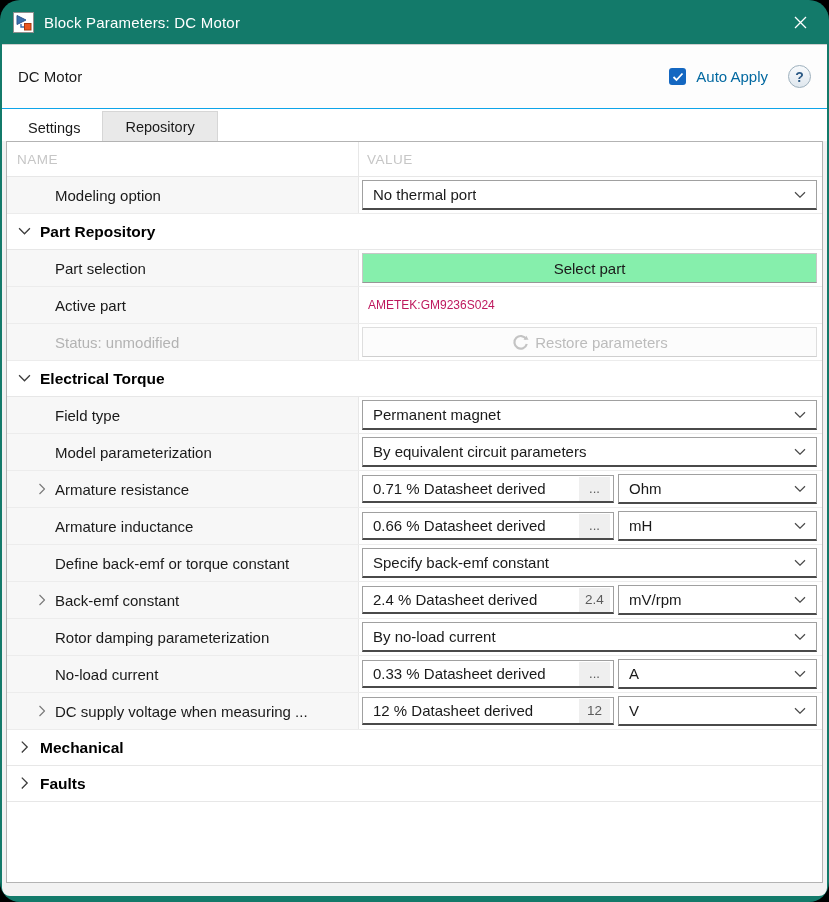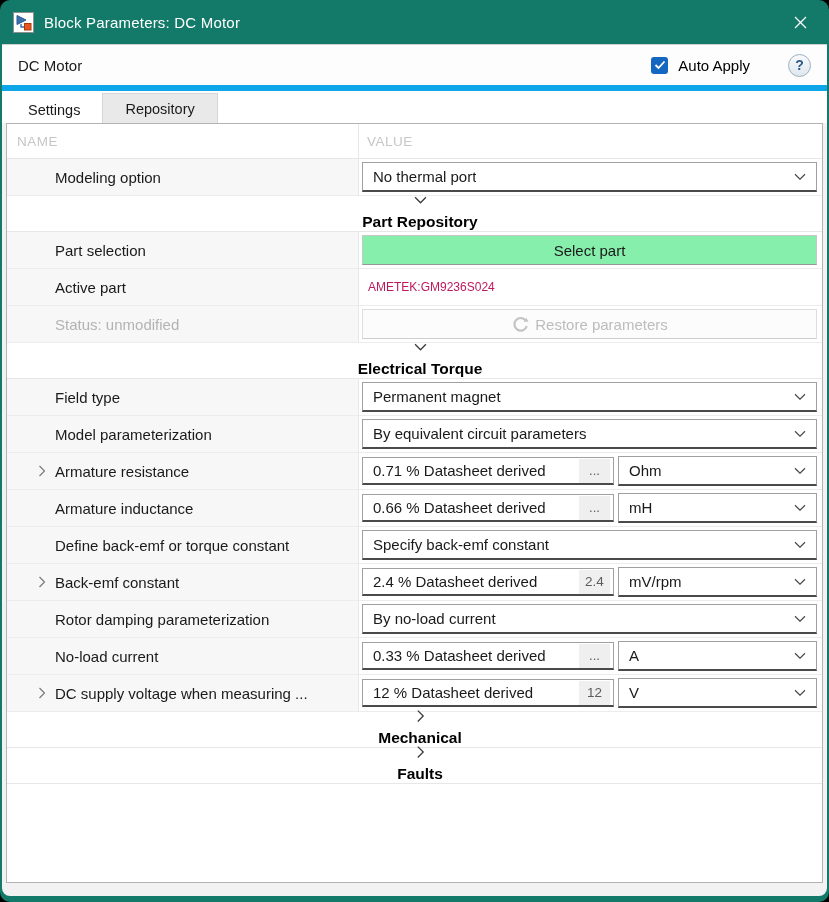--- a/index.html
+++ b/index.html
@@ -1,50 +1,50 @@
 <!DOCTYPE html>
 <html><head>
 <meta charset="utf-8">
 <style>
   html,body{margin:0;padding:0;background:#000;font-family:"Liberation Sans",sans-serif;-webkit-font-smoothing:antialiased;}
   *{box-sizing:border-box;}
-  .window{position:relative;width:829px;height:902px;background:#137a6a;border-radius:10px;overflow:hidden;}
+  .window{position:relative;width:829px;height:902px;background:#137a6a;border-radius:20px;overflow:hidden;}
   
   .titlebar{height:44px;display:flex;align-items:center;padding:0 15px 0 13px;gap:10px;color:#fff;}
   .app-icon{width:21px;height:21px;flex:0 0 auto;display:flex;}
   .title-text{font-size:15px;letter-spacing:.2px;}
   .close-btn{margin-left:auto;width:28px;height:28px;display:flex;align-items:center;justify-content:center;cursor:default;}
   
   .body{position:absolute;top:44px;left:2px;right:2px;bottom:6px;background:#f2f2f2;border-radius:0 0 8px 8px;overflow:hidden;display:flex;flex-direction:column;border-top:1px solid #cfcfcf;}
-  .header-bar{height:46px;background:#fdfdfd;border-bottom:6px solid #0ea5e9;display:flex;align-items:center;padding:0 16px;flex:0 0 auto;}
+  .header-bar{height:64px;background:#fdfdfd;border-bottom:1px solid #0ea5e9;display:flex;align-items:center;padding:0 16px;flex:0 0 auto;}
   .block-name{font-size:15px;color:#1a1a1a;}
   .header-right{margin-left:auto;display:flex;align-items:center;gap:10px;}
   .checkbox{width:17px;height:17px;border-radius:3px;display:flex;align-items:center;justify-content:center;}
-  .auto-apply-label{font-size:15px;color:#000000;margin-right:28px;}
+  .auto-apply-label{font-size:15px;color:#0369a1;margin-right:10px;}
   .help-btn{width:23px;height:23px;border-radius:50%;border:1px solid #9db0bd;background:linear-gradient(#f8fafc,#dfe7ee);color:#2d5a85;font-size:14px;font-weight:bold;display:flex;align-items:center;justify-content:center;}
   
   .tab-strip{height:32px;background:#fff;display:flex;align-items:stretch;padding-left:4px;flex:0 0 auto;}
   .tab{padding:0 22px;display:flex;align-items:center;font-size:14.5px;color:#1a1a1a;}
   .tab.active{background:#fff;margin-top:6px;}
   .tab.inactive{background:#e9e9e9;border:1px solid #d6d6d6;border-bottom:none;margin-top:2px;}
   
   .panel{flex:1 1 auto;margin:0 4px 13px;border:1px solid #b3b3b3;background:#fff;overflow:hidden;display:flex;flex-direction:column;}
   .grid-header{height:35px;display:flex;border-bottom:1px solid #e7e7e7;flex:0 0 auto;}
   .gh-name{width:352px;border-right:1px solid #e7e7e7;display:flex;align-items:center;padding-left:10px;}
   .gh-value{flex:1;display:flex;align-items:center;padding-left:8px;}
   .gh-text{color:#c6c6c6;font-size:13.5px;letter-spacing:.5px;}
   .rows{flex:1 1 auto;overflow:hidden;}
   .row{display:flex;height:37px;border-bottom:1px solid #ececec;}
   .cell-name{width:352px;background:#f7f7f7;border-right:1px solid #e7e7e7;display:flex;align-items:center;position:relative;flex:0 0 auto;}
   .expand-chevron{position:absolute;left:29px;top:50%;transform:translateY(-50%);display:flex;}
   .row-label{padding-left:48px;font-size:15px;color:#1a1a1a;white-space:nowrap;}
   .row.disabled .row-label{color:#b3b3b3;}
   .cell-value{flex:1;display:flex;align-items:center;padding:0 5px 0 3px;gap:4px;min-width:0;}
   
-  .section-row{display:flex;align-items:center;height:36px;background:#fff;border-bottom:1px solid #e7e7e7;padding-left:11px;gap:9px;flex-direction:column;}
+  .section-row{display:flex;align-items:center;height:36px;background:#fff;border-bottom:1px solid #e7e7e7;padding-left:11px;gap:9px;}
   .section-label{font-weight:700;font-size:15.5px;color:#000;}
   
   .dropdown{flex:1;height:30px;background:#fff;border:1px solid #a0a0a0;border-bottom:2px solid #4a4a4a;display:flex;align-items:center;justify-content:space-between;padding:0 10px;font-size:15px;color:#1a1a1a;min-width:0;}
   .dropdown .dd-text{white-space:nowrap;overflow:hidden;}
   .btn{flex:1;height:30px;background:#86efac;border:1px solid #c7c7c7;border-bottom:1px solid #979797;display:flex;align-items:center;justify-content:center;gap:5px;font-size:15px;color:#1a1a1a;}
   .btn.disabled{color:#bcbcbc;border-color:#dedede;border-bottom-color:#cfcfcf;background:#fcfcfc;}
   .plain-text{font-size:12px;color:#be185d;padding-left:6px;}
   .value-field{width:252px;flex:0 0 auto;height:28px;background:#fff;border:1px solid #a0a0a0;border-bottom:2px solid #4a4a4a;display:flex;align-items:center;justify-content:space-between;padding:0 3px 0 10px;font-size:15px;color:#1a1a1a;}
   .vf-text{white-space:nowrap;overflow:hidden;}
   .badge{min-width:31px;height:24px;background:#efefef;color:#5c5c5c;font-size:13px;display:flex;align-items:center;justify-content:center;padding:0 4px;}

